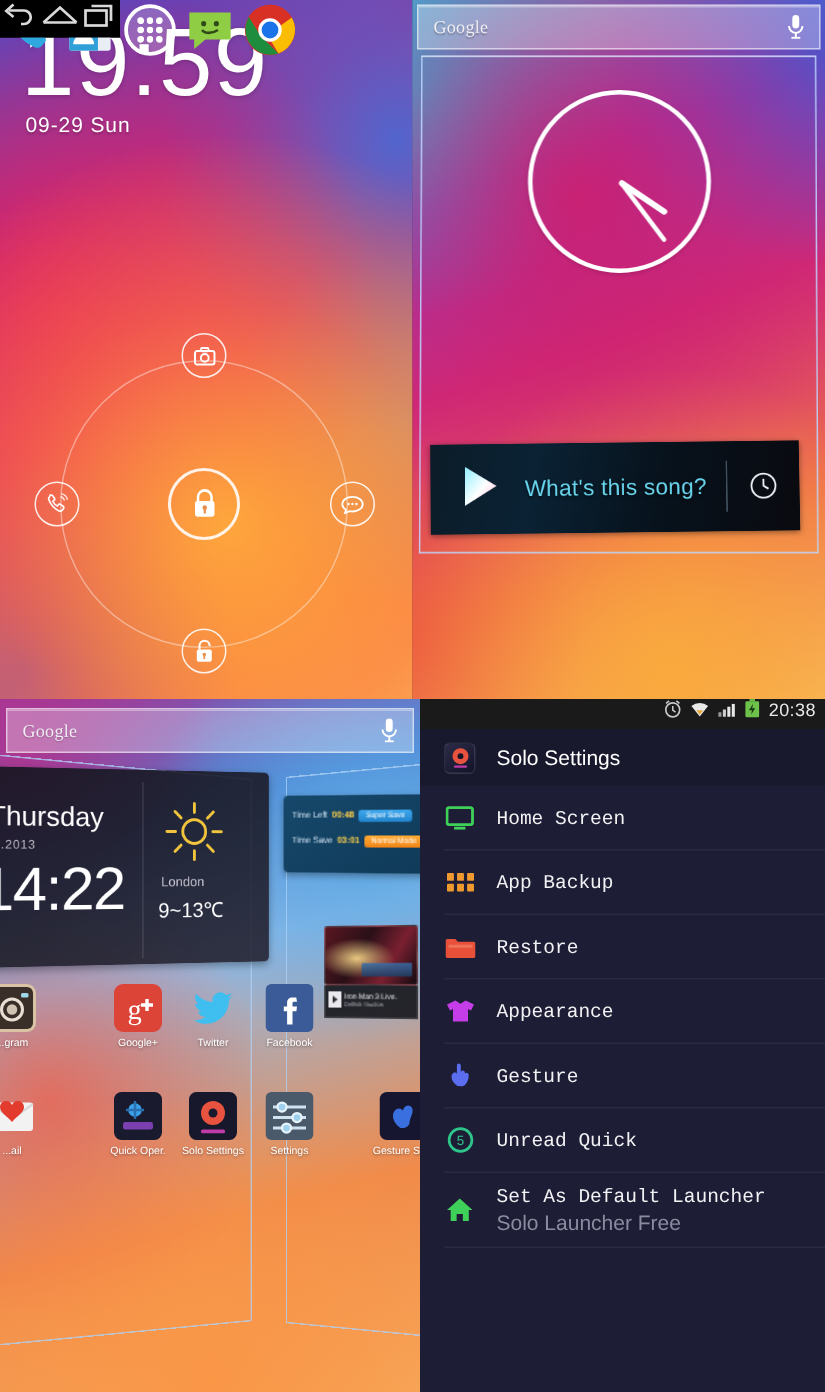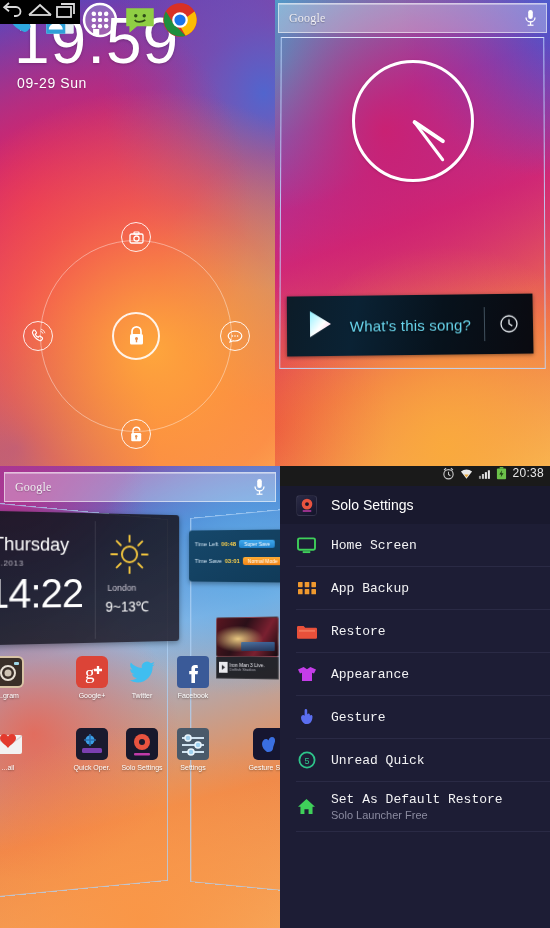--- a/index.html
+++ b/index.html
@@ -233,21 +233,21 @@
     border: 1px solid rgba(255,255,255,.08);
   }
   .menu-list { padding-left: 16px; }
   .menu-item {
     height: 43px; display: flex; align-items: center; gap: 14px;
     border-bottom: 1px solid #2a2a45; position: relative;
   }
   .menu-item .mi-ic { width: 21px; display: flex; align-items: center; justify-content: center; }
   .menu-item .mi-txts { display: flex; flex-direction: column; }
   .menu-item .mi-label { color: #f2f2f4; font-size: 13px; font-family: Liberation Mono, monospace; }
-  .menu-item .mi-sub { color: #8b8ba0; font-size: 11px; margin-top: 2px; }
+  .menu-item .mi-sub { color: #8b8ba0; font-size: 14px; margin-top: 2px; }
   .menu-item.tall { height: 50px; }
 </style>
 </head>
 <body>
 
 <div class="screen">
 
   <div class="q-lock">
     <div class="lock-time">19:59</div>
     <div class="lock-date">09-29  Sun</div>
@@ -792,21 +792,21 @@
       </div>
 
 
       <div class="menu-item tall">
         <span class="mi-ic">
           <svg width="19" height="17" viewBox="0 0 20 18">
             <path d="M10 1 19 9.2h-2.6V17h-4.2v-5h-4.4v5H3.6V9.2H1z" fill="#3fd05a"></path>
           </svg>
         </span>
         <span class="mi-txts">
-          <span class="mi-label">Set As Default Restore</span>
+          <span class="mi-label">Set As Default Launcher</span>
           <span class="mi-sub">Solo Launcher Free</span>
         </span>
       </div>
 
     </div>
   </div>
 
 </div>
 
 </body></html>

